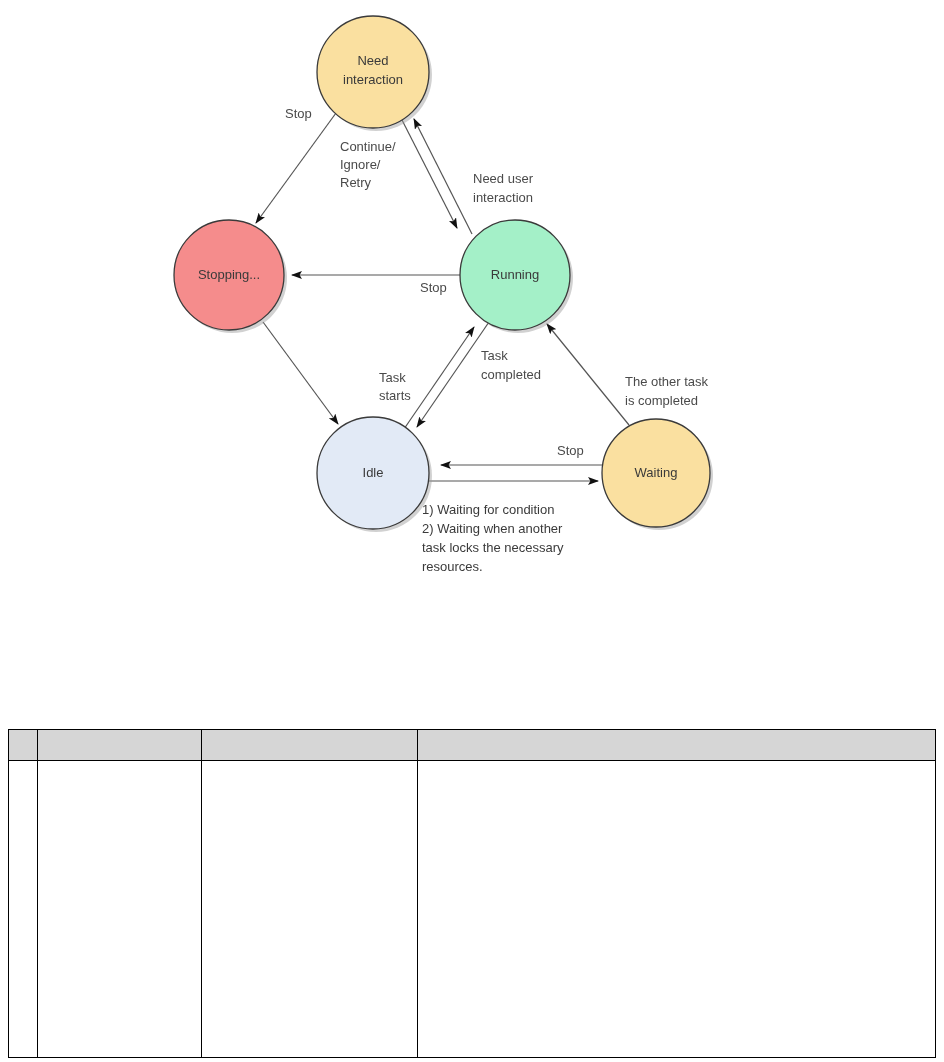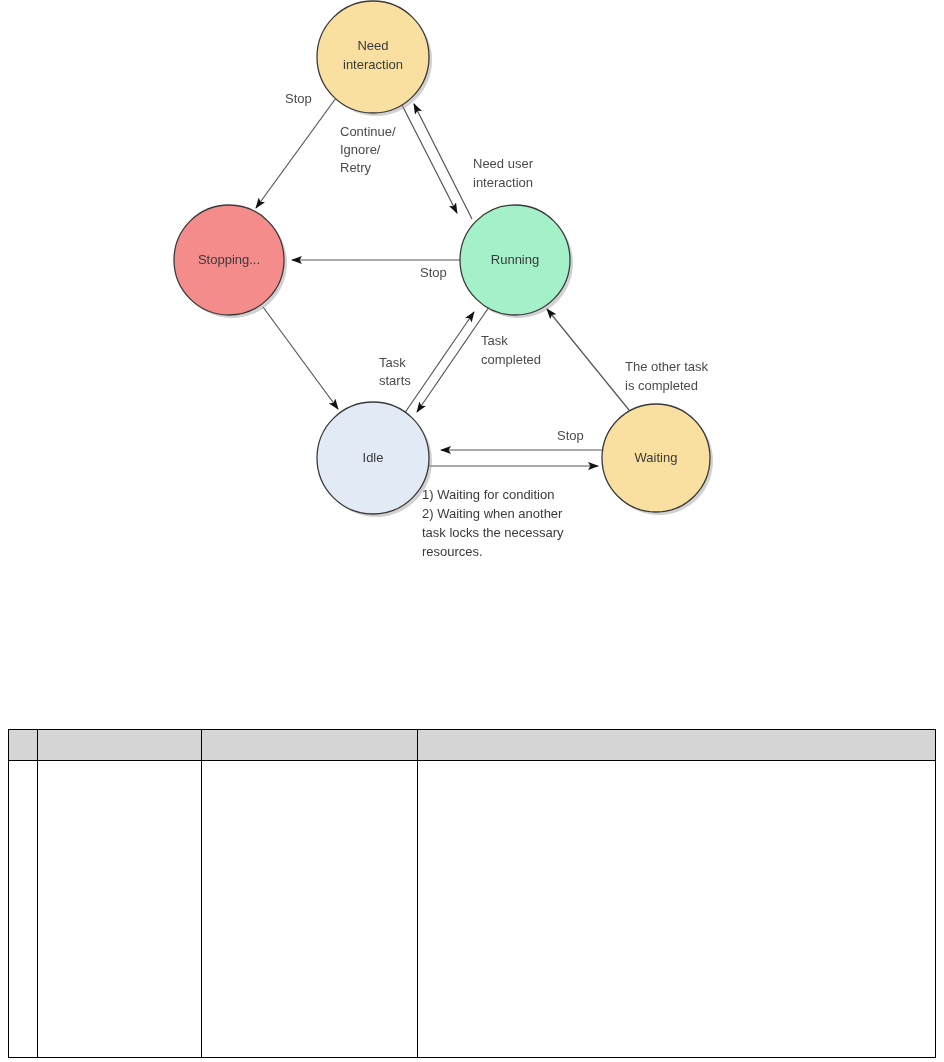--- a/index.html
+++ b/index.html
@@ -12,21 +12,21 @@
     width: 944px;
     height: 1062px;
     position: relative;
     font-family: "Liberation Sans", sans-serif;
     color: #333333;
     overflow: hidden;
   }
   #diagram-area {
     position: absolute;
     left: 0;
-    top: 0;
+    top: 15px;
     width: 844px;
     height: 700px;
   }
   #state-diagram-svg {
     position: absolute;
     left: 0;
     top: 0;
   }
   .node-label {
     font-family: "Liberation Sans", sans-serif;

